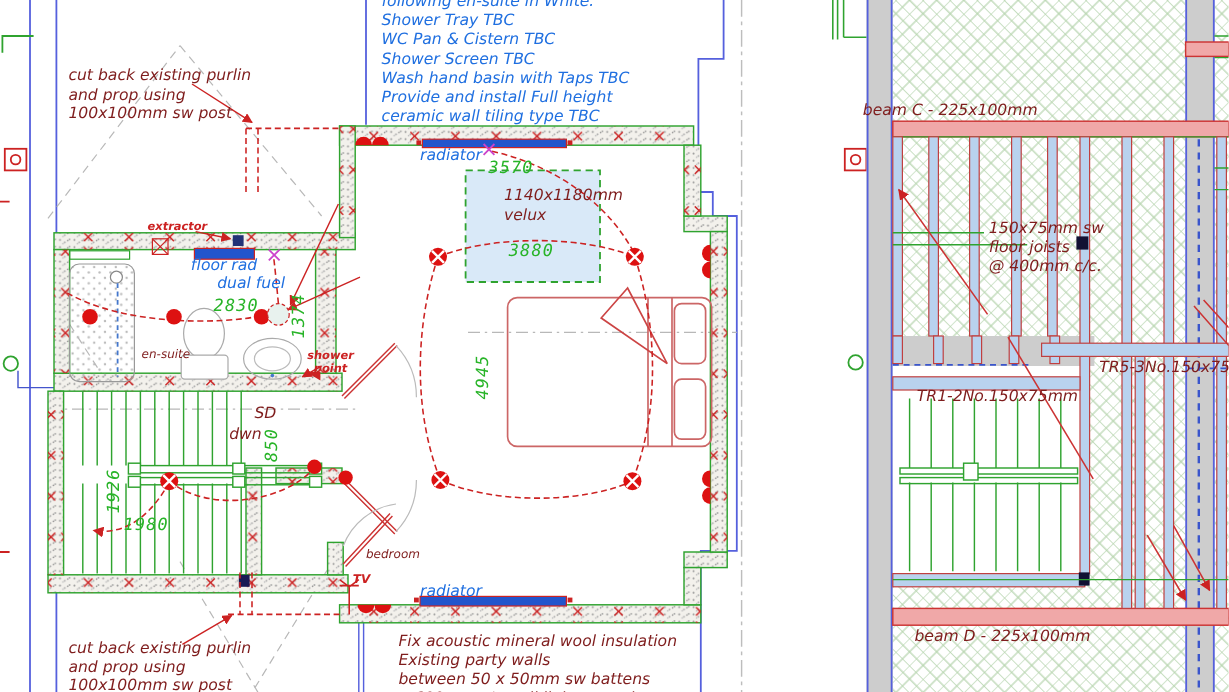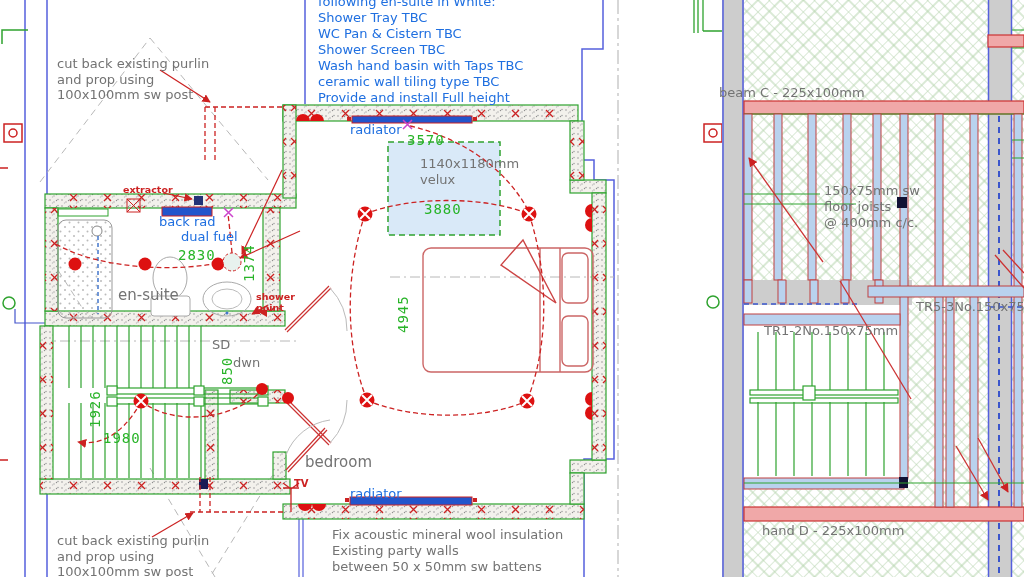--- a/index.html
+++ b/index.html
@@ -1,23 +1,23 @@
 <!DOCTYPE html>
 <html><head>
 <meta charset="utf-8">
 <style>
   html,body{margin:0;padding:0;background:#fff;}
   .canvas{position:relative;width:1024px;height:577px;overflow:hidden;background:#fff;
-          font-family:"DejaVu Sans",sans-serif;}
+          font-family:"DejaVu Sans",sans-serif;font-style:italic;}
   svg{position:absolute;left:0;top:0;}
-  .lbl{position:absolute;color:#737373;font-size:13px;line-height:15.5px;white-space:nowrap;}
+  .lbl{position:absolute;color:#7f1d1d;font-size:13px;line-height:15.5px;white-space:nowrap;}
   .blue{color:#1f6fe0;}
-  .red{color:#cc2222;}
+  .red{color:#cc2222;text-align:center;}
   .small{font-size:9.5px;line-height:11px;font-weight:bold;}
-  .room{font-size:15px;}
+  .room{font-size:10px;}
   .dim{font-family:"DejaVu Sans Mono",monospace;color:#28b428;font-size:14px;letter-spacing:1px;}
   .vdim{transform-origin:0 0;transform:rotate(-90deg);}
   .spec{line-height:16px;}
   .tvtxt{font-size:10px;font-weight:bold;}
 </style>
 </head>
 <body>
 
 <div class="canvas">
 
@@ -333,38 +333,38 @@
   </g>
 </g>
 </svg>
 
 <div class="lbl blue spec" style="left:318px;top:-6px;">
   <div>following en-suite in White:</div>
   <div>Shower Tray TBC</div>
   <div>WC Pan &amp; Cistern TBC</div>
   <div>Shower Screen TBC</div>
   <div>Wash hand basin with Taps TBC</div>
+  <div>Provide and install Full height</div>
   <div>ceramic wall tiling type TBC</div>
-  <div>Provide and install Full height</div>
 </div>
 
 <div class="lbl" style="left:57px;top:56px;">
   <div>cut back existing purlin</div>
   <div>and prop using</div>
   <div>100x100mm sw post</div>
 </div>
 
 <div class="lbl" style="left:57px;top:533px;">
   <div>cut back existing purlin</div>
   <div>and prop using</div>
   <div>100x100mm sw post</div>
 </div>
 
 <div class="lbl red small" style="left:123px;top:184px;">extractor</div>
-<div class="lbl blue" style="left:159px;top:214px;">back rad</div>
+<div class="lbl blue" style="left:159px;top:214px;">floor rad</div>
 <div class="lbl blue" style="left:159px;top:229px;margin-left:22px;">dual fuel</div>
 <div class="lbl blue" style="left:350px;top:122px;">radiator</div>
 <div class="lbl blue" style="left:350px;top:486px;">radiator</div>
 
 <div class="lbl dim" style="left:407px;top:133px;">3570</div>
 <div class="lbl dim" style="left:424px;top:202px;">3880</div>
 <div class="lbl dim" style="left:142px;top:248px;margin-left:36px;">2830</div>
 <div class="lbl dim vdim" style="left:242px;top:282px;">1374</div>
 <div class="lbl dim vdim" style="left:396px;top:333px;">4945</div>
 <div class="lbl dim vdim" style="left:88px;top:428px;">1926</div>
@@ -376,34 +376,34 @@
   <div>velux</div>
 </div>
 
 
 <div class="lbl room" style="left:118px;top:288px;">en-suite</div>
 <div class="lbl red small" style="left:256px;top:291px;">
   <div>shower</div>
   <div>point</div>
 </div>
 <div class="lbl" style="left:212px;top:337px;">SD</div>
-<div class="lbl" style="left:191px;top:355px;padding-left:42px;">dwn</div>
+<div class="lbl" style="left:191px;top:355px;">dwn</div>
 <div class="lbl room" style="left:305px;top:455px;">bedroom</div>
 <div class="lbl red tvtxt" style="left:294px;top:476px;">TV</div>
 
 <div class="lbl spec" style="left:332px;top:527px;">
   <div>Fix acoustic mineral wool insulation</div>
   <div>Existing party walls</div>
   <div>between 50 x 50mm sw battens</div>
   <div>@600mm c/c wall lining type b</div>
 </div>
 
 <div class="lbl" style="left:719px;top:85px;">beam C - 225x100mm</div>
 <div class="lbl spec" style="left:824px;top:183px;">
   <div>150x75mm sw</div>
   <div>floor joists</div>
   <div>@ 400mm c/c.</div>
 </div>
 <div class="lbl" style="left:916px;top:299px;">TR5-3No.150x75mm</div>
 <div class="lbl" style="left:752px;top:323px;margin-left:12px;">TR1-2No.150x75mm</div>
-<div class="lbl" style="left:762px;top:523px;">hand D - 225x100mm</div>
+<div class="lbl" style="left:762px;top:523px;">beam D - 225x100mm</div>
 
 </div>
 
 </body></html>

